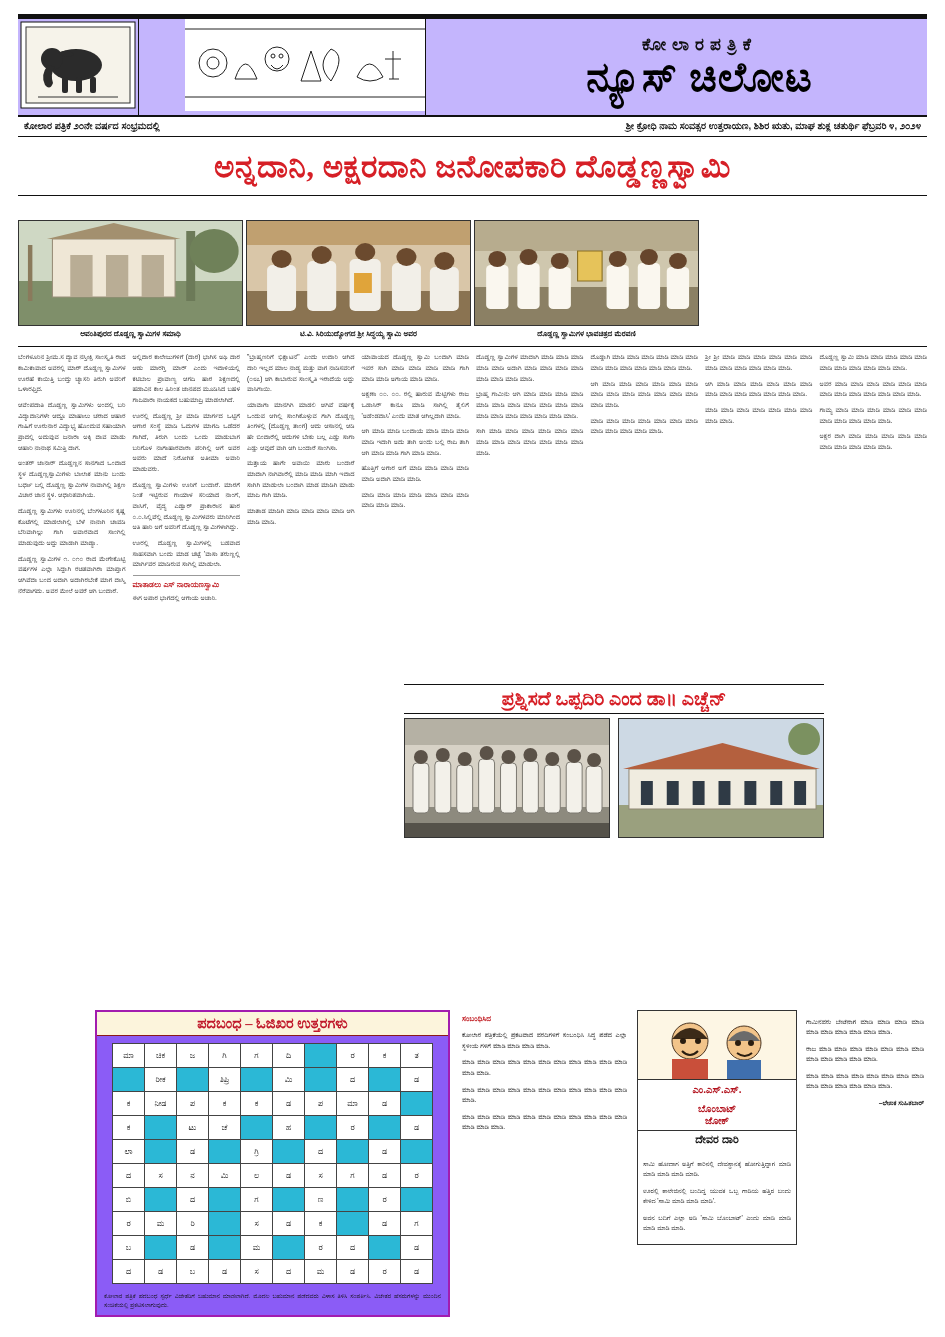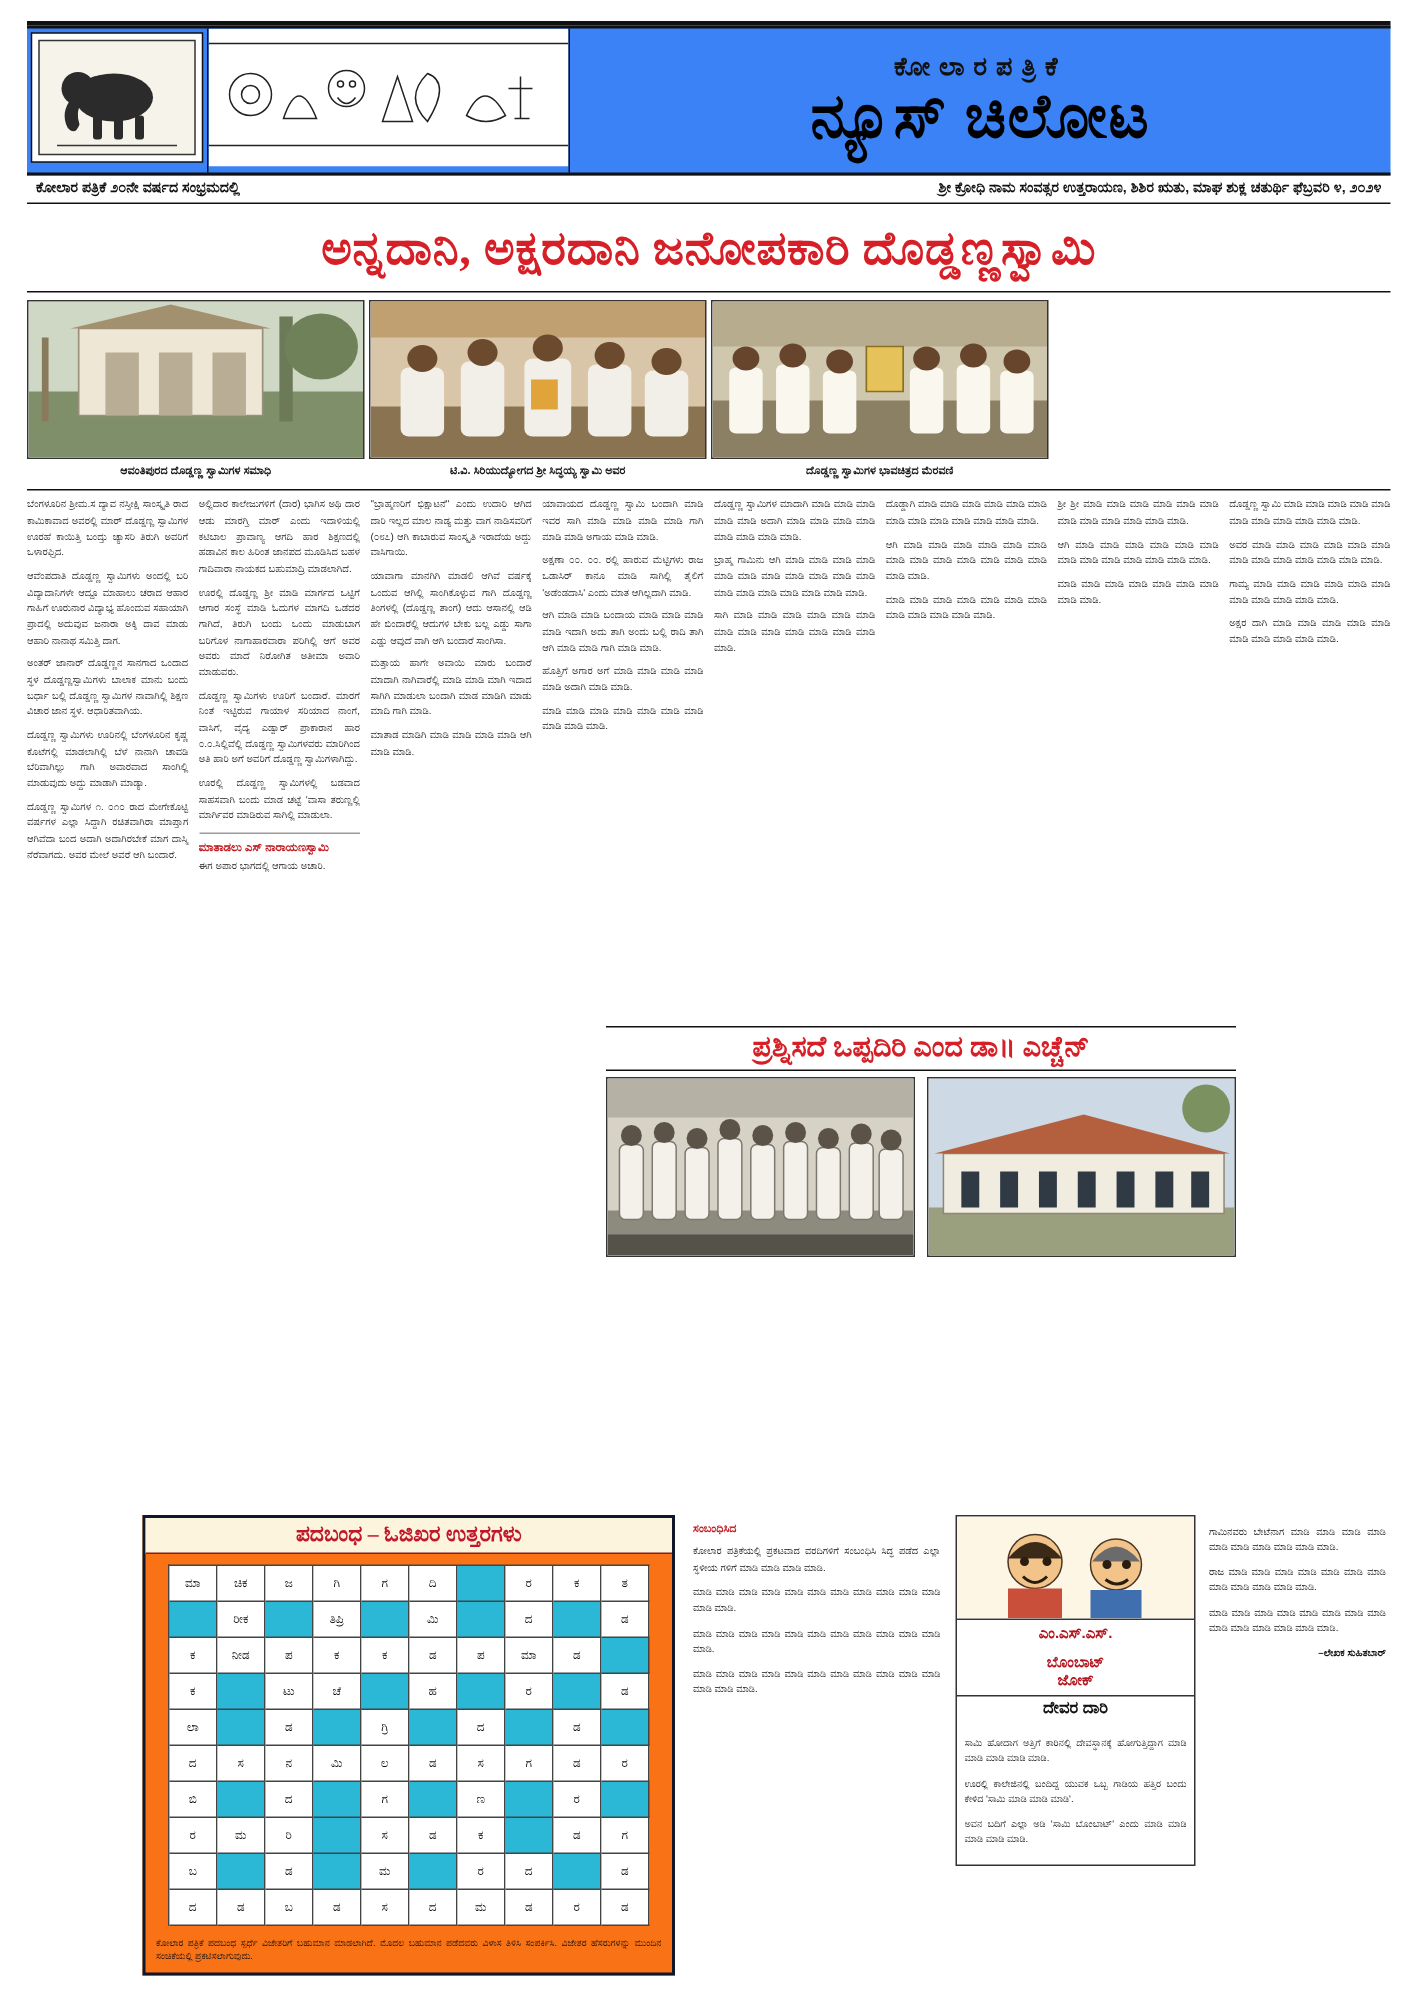--- a/index.html
+++ b/index.html
@@ -22,21 +22,22 @@
     border-bottom:1px solid #111;
     padding:0;
     position:relative;
   }
   .mast-band{
     border:2px solid #111;
     border-left:none;border-right:none;
     height:96px;
     display:flex;
     align-items:stretch;
-    background:#3b82f6;
+    background:#c4b5fd;
+    gap:46px;
   }
   .mast-art{
     width:120px;
     border-right:1px solid #111;
     position:relative;
     overflow:hidden;
   }
   .mast-art svg{display:block;}
   .mast-frieze{
     flex:0 0 240px;
@@ -87,21 +88,21 @@
   
   .headline{
     text-align:center;
     color:#d61f26;
     font-family:"Liberation Serif", serif;
     font-weight:bold;
     font-size:31px;
     letter-spacing:0.5px;
     padding:12px 0 10px 0;
     border-bottom:1px solid #111;
-    margin-bottom:5px;
+    margin-bottom:24px;
   }
 
   
   .photo-row{
     display:grid;
     grid-template-columns:repeat(4,1fr);
     gap:3px;
     margin-bottom:4px;
   }
   .photo{
@@ -163,22 +164,22 @@
     position:absolute;
     left:404px;top:718px;width:420px;
     display:grid;grid-template-columns:1fr 1fr;gap:8px;
   }
   .photo2{border:1px solid #333;height:118px;overflow:hidden;position:relative;}
 
   
   .xbox{
     position:absolute;
     left:95px;top:1010px;width:355px;
-    border:2px solid #0f172a;
-    background:#f97316;
+    border:2px solid #a21caf;
+    background:#8b5cf6;
     box-sizing:border-box;
   }
   .xtitle{
     text-align:center;
     color:#c0182a;
     font-family:"Liberation Serif", serif;
     font-weight:bold;
     font-size:14.5px;
     padding:3px 0 3px 0;
     border-bottom:1px solid #8b1a1a;

